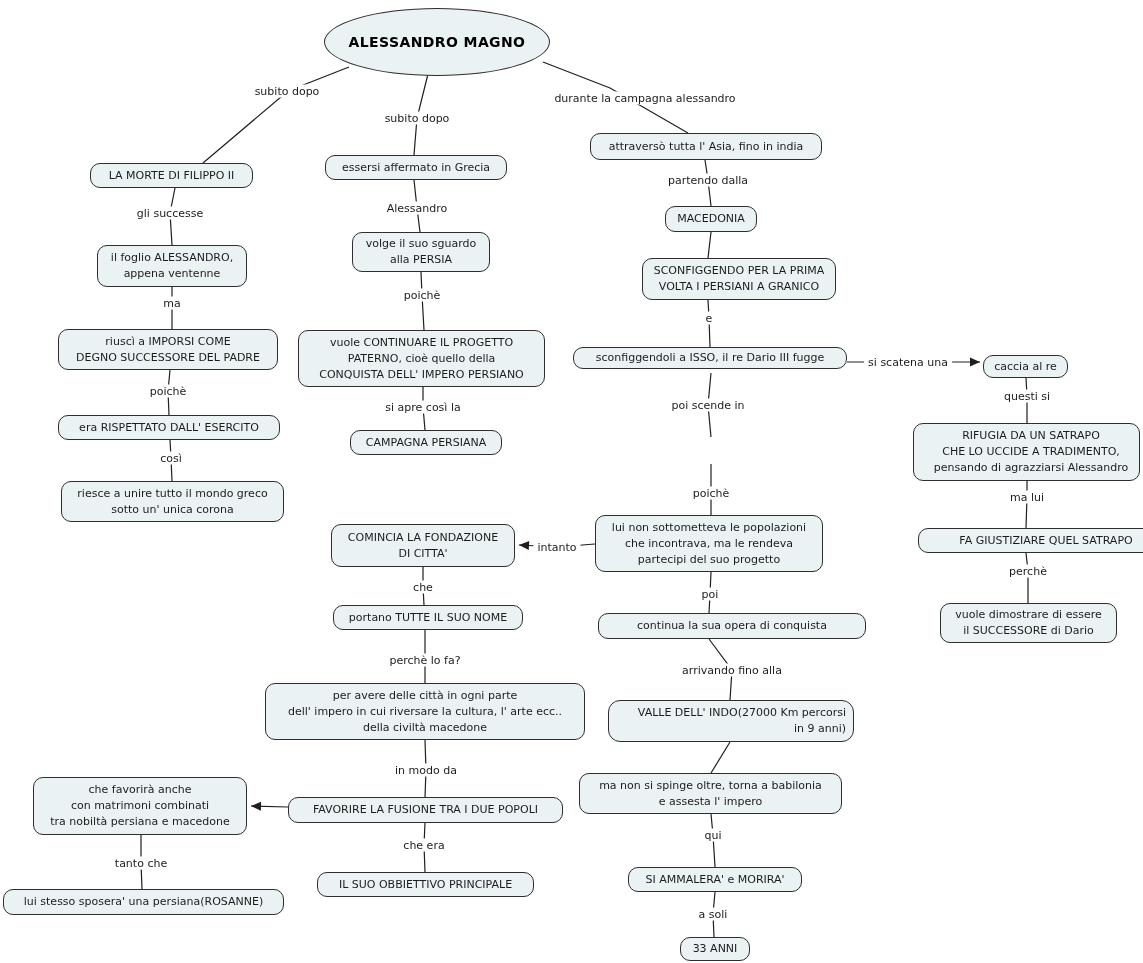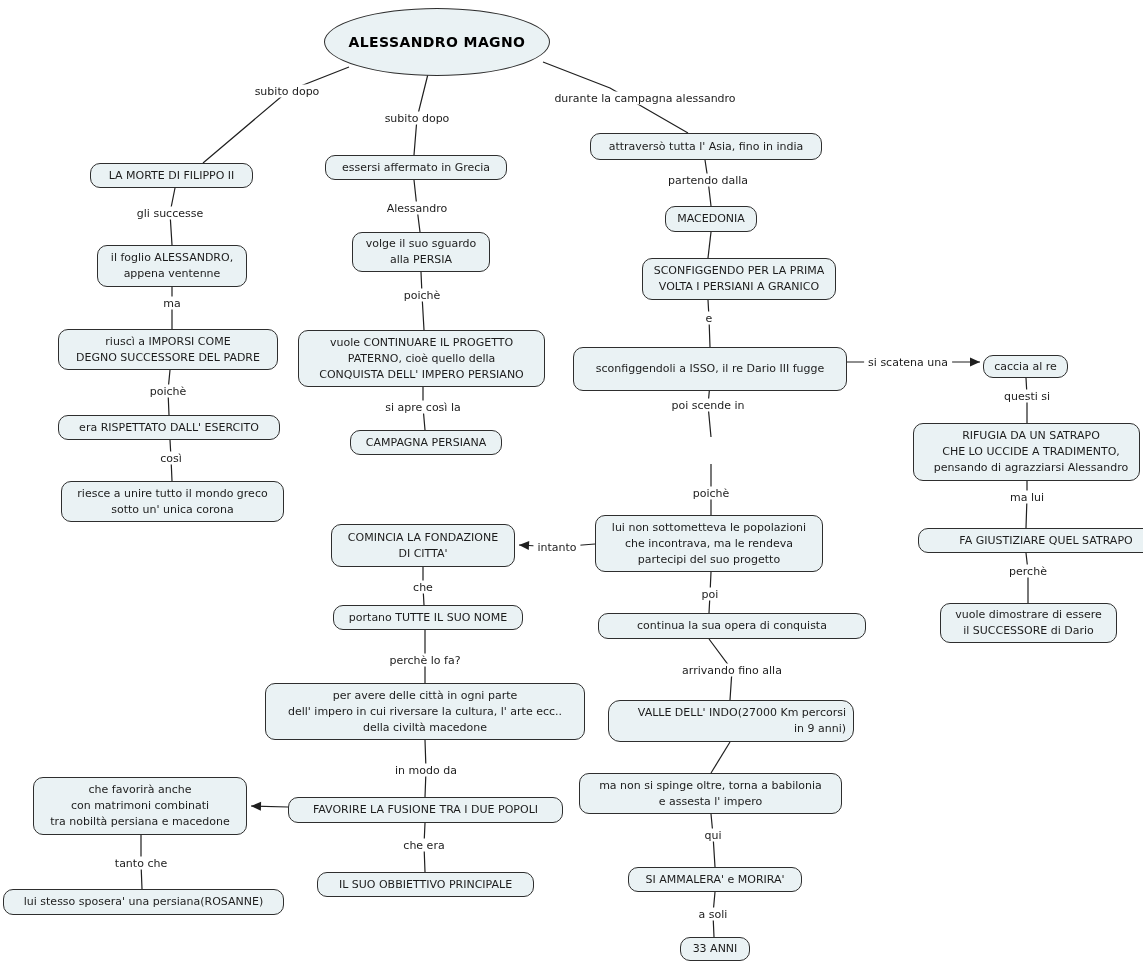--- a/index.html
+++ b/index.html
@@ -85,21 +85,21 @@
     <div class="node" style="left: 352px; top: 232px; width: 138px; height: 40px;">volge il suo sguardo
 alla PERSIA</div>
     <div class="node" style="left: 298px; top: 330px; width: 247px; height: 57px;">vuole CONTINUARE IL PROGETTO
 PATERNO, cioè quello della
 CONQUISTA DELL' IMPERO PERSIANO</div>
     <div class="node" style="left: 350px; top: 430px; width: 152px; height: 25px;">CAMPAGNA PERSIANA</div>
     <div class="node" style="left: 590px; top: 133px; width: 232px; height: 27px;">attraversò tutta l' Asia, fino in india</div>
     <div class="node" style="left: 665px; top: 206px; width: 92px; height: 26px;">MACEDONIA</div>
     <div class="node" style="left: 603px; top: 258px; width: 194px; height: 42px; margin-left: 39px;">SCONFIGGENDO PER LA PRIMA
 VOLTA I PERSIANI A GRANICO</div>
-    <div class="node" style="left: 573px; top: 347px; width: 274px; height: 44px;">sconfiggendoli a ISSO, il re Dario III fugge</div>
+    <div class="node" style="left: 573px; top: 347px; width: 274px; height: 22px;">sconfiggendoli a ISSO, il re Dario III fugge</div>
     <div class="node" style="left: 983px; top: 355px; width: 85px; height: 23px;">caccia al re</div>
     <div class="node" style="left: 913px; top: 423px; width: 227px; height: 58px; padding-left: 16px;">RIFUGIA DA UN SATRAPO
 CHE LO UCCIDE A TRADIMENTO,
 pensando di agrazziarsi Alessandro</div>
     <div class="node" style="left: 918px; top: 528px; width: 256px; height: 25px;">FA GIUSTIZIARE QUEL SATRAPO</div>
     <div class="node" style="left: 940px; top: 603px; width: 177px; height: 40px;">vuole dimostrare di essere
 il SUCCESSORE di Dario</div>
     <div class="node" style="left: 595px; top: 515px; width: 228px; height: 57px;">lui non sottometteva le popolazioni
 che incontrava, ma le rendeva
 partecipi del suo progetto</div>

